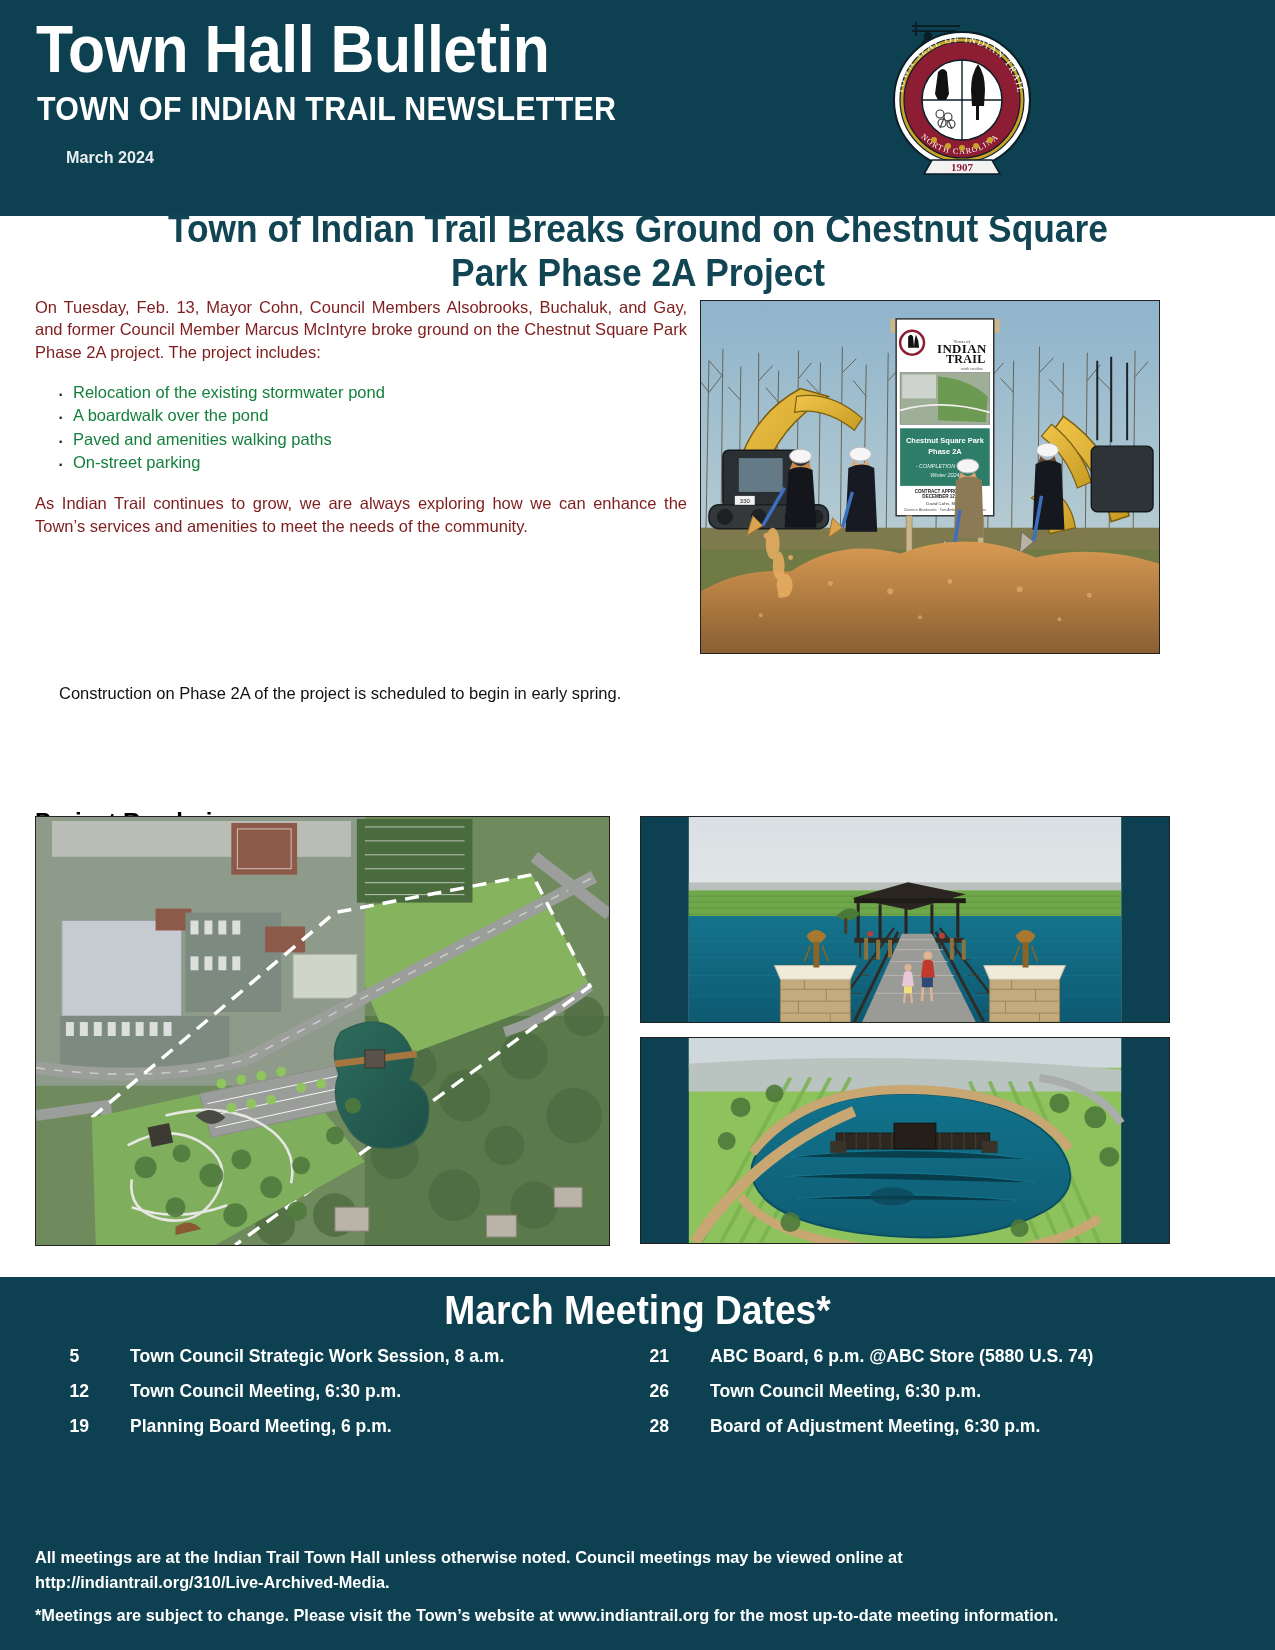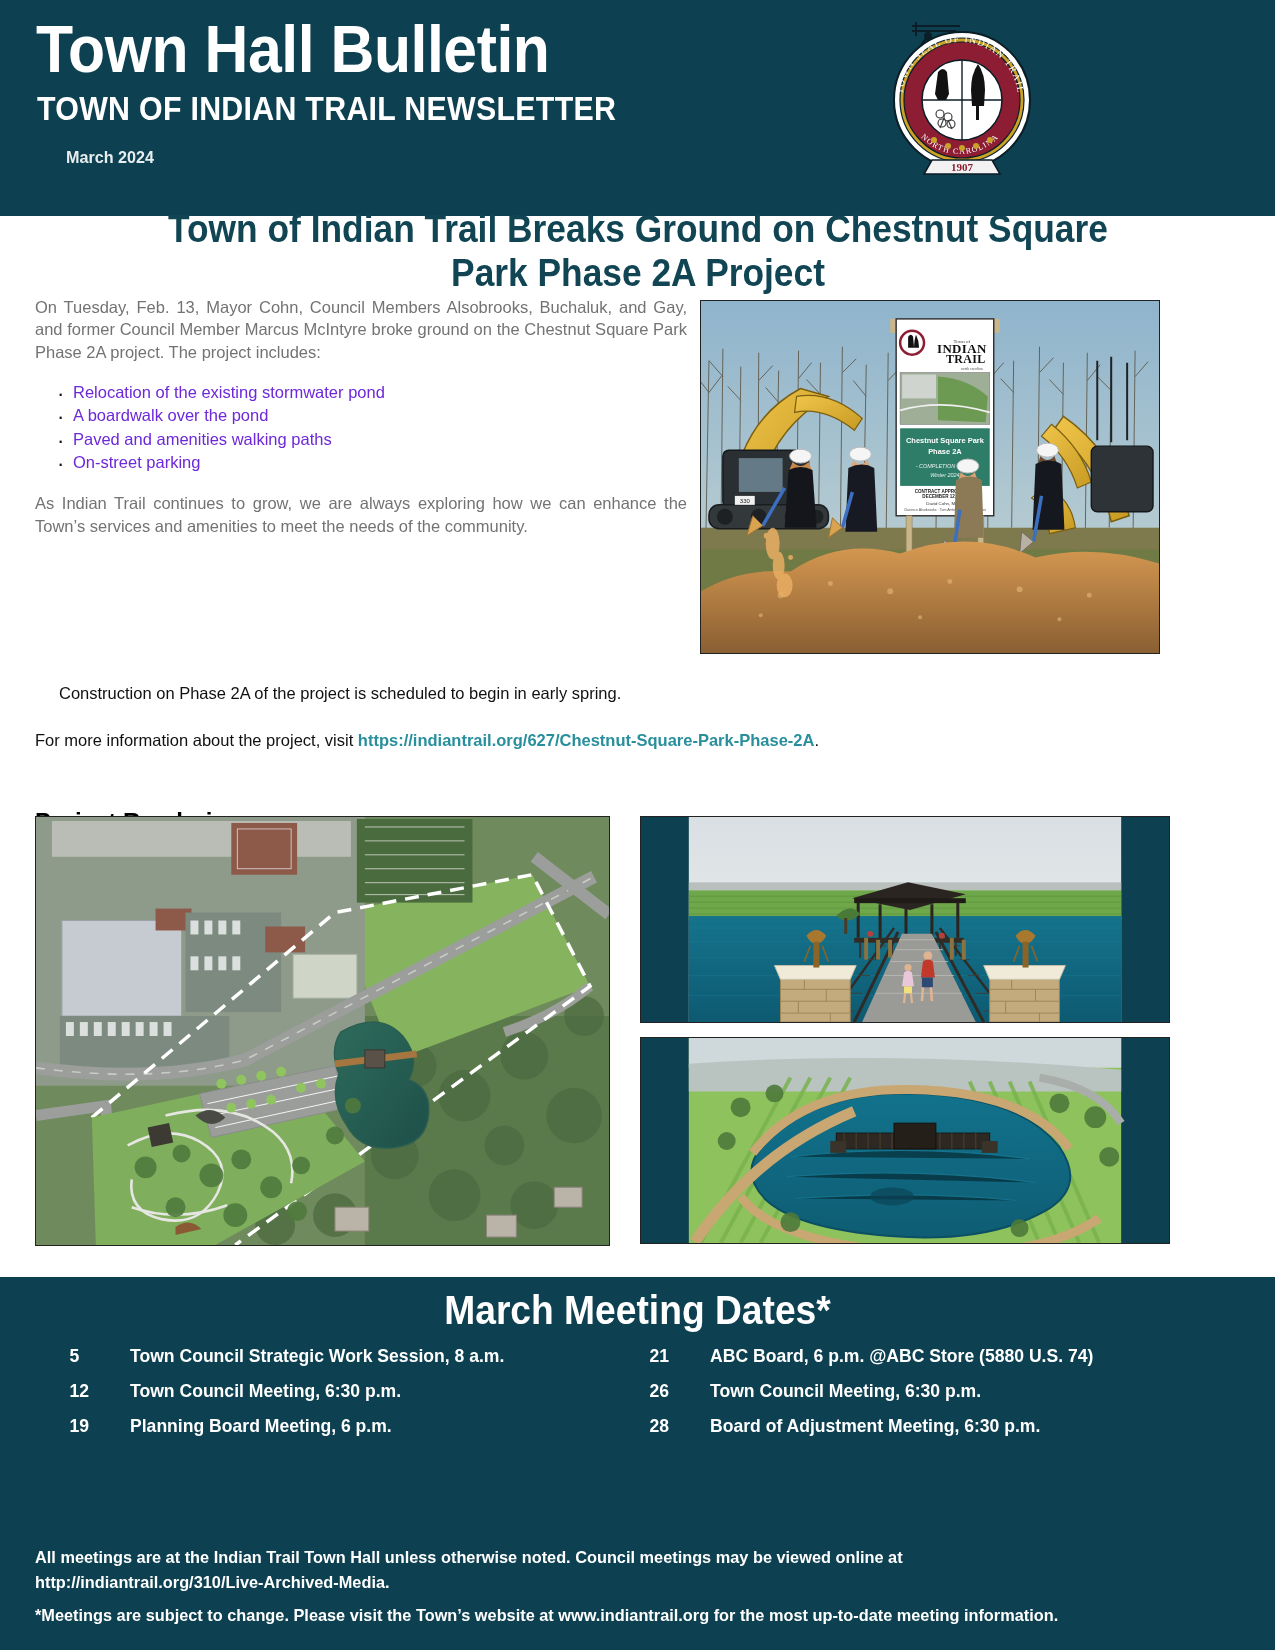--- a/index.html
+++ b/index.html
@@ -49,28 +49,28 @@
     text-align:center; color:#114554;
     font-size:38px; font-weight:bold; line-height:1.17;
     transform:scaleX(0.93); transform-origin:center top;
   }
 
   
   .col-left {
     position:absolute; left:35px; top:296px; width:652px;
   }
   .para {
-    font-size:16.5px; line-height:1.35; color:#737373;
+    font-size:16.5px; line-height:1.35; color:#7f1d1d;
     text-align:justify; text-justify:inter-word;
     margin-bottom:18px;
     font-family:"Liberation Sans", sans-serif;
   }
   ul.bullets { list-style:none; margin:4px 0 18px 0; padding:0; }
   ul.bullets li {
-    font-size:16.5px; line-height:1.42; color:#6d28d9;
+    font-size:16.5px; line-height:1.42; color:#15803d;
     padding-left:38px; position:relative;
   }
   ul.bullets li:before {
     content:"\00b7"; position:absolute; left:22px; top:-3px;
     font-size:22px; line-height:1.42; color:#111;
   }
   .wide-para {
     position:absolute; left:35px; width:1100px;
     font-size:16.5px; line-height:1.35; color:#111; text-align:left;
   }
@@ -223,23 +223,20 @@
       <li>Relocation of the existing stormwater pond</li>
       <li>A boardwalk over the pond</li>
       <li>Paved and amenities walking paths</li>
       <li>On-street parking</li>
     </ul>
     <p class="para">As Indian Trail continues to grow, we are always exploring how we can enhance the Town’s services and amenities to meet the needs of the community.</p>
   </div>
 
   <div class="wide-para" style="top:682px;margin-left:24px;">Construction on Phase 2A of the project is scheduled to begin in early spring.</div>
 
-  <div class="wide-para" style="top:729px;">
-    <span>For more information about the project, visit </span><a class="link" href="#">https://indiantrail.org/627/Chestnut-Square-Park-Phase-2A</a><span>.</span>
-  </div>
 
   <div class="photo-ground">
     <svg class="gb-svg" viewBox="0 0 460 354" preserveAspectRatio="none">
       <defs>
         <linearGradient id="skyG" x1="0" y1="0" x2="0" y2="1">
           <stop offset="0%" stop-color="#8fb4cc"></stop>
             <stop offset="100%" stop-color="#c8d6d4"></stop>
         </linearGradient>
         <linearGradient id="dirtG" x1="0" y1="0" x2="0" y2="1">
           <stop offset="0%" stop-color="#d89a52"></stop>

